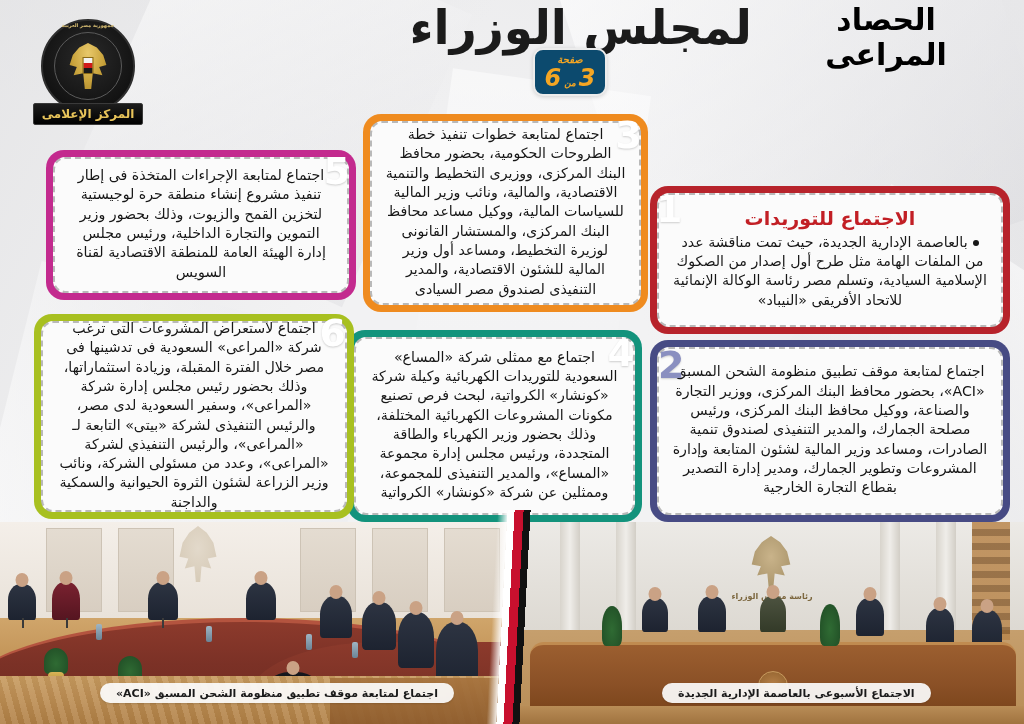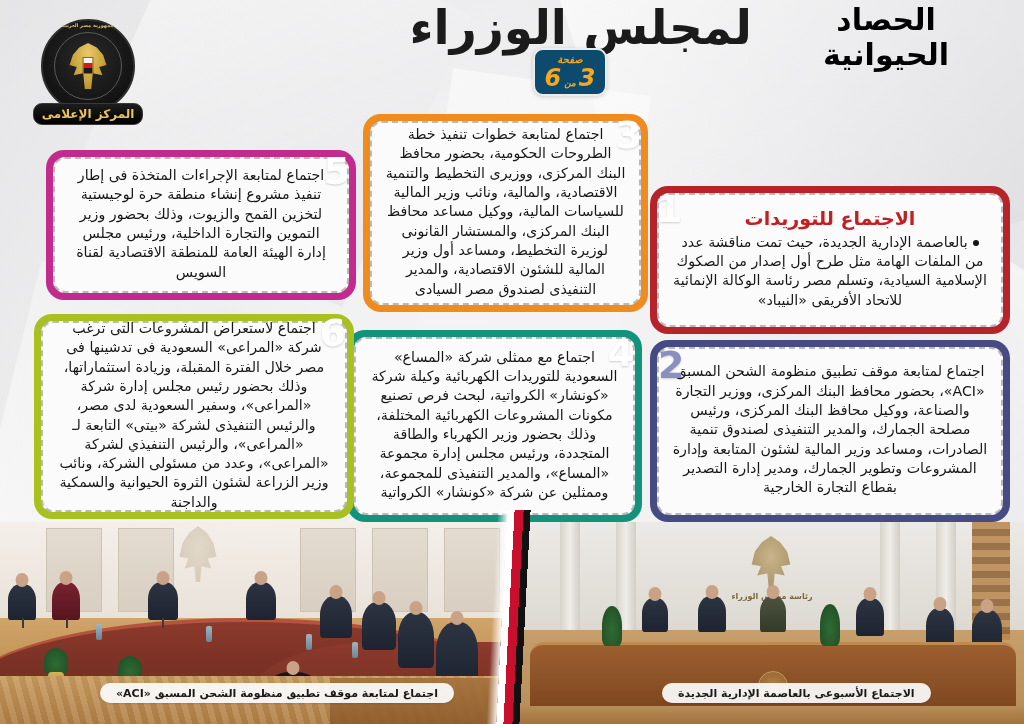--- a/index.html
+++ b/index.html
@@ -116,21 +116,21 @@
   }
   .seal-txt-top, .seal-txt-bot {
     position: absolute; left: 0; right: 0; text-align: center;
     font-size: 5px; color: #d9bf74; font-weight: bold; letter-spacing: .2px;
   }
   .seal-txt-top { top: -11px; }
   .seal-txt-bot { bottom: -11px; }
   .logo-ribbon {
     position: absolute; left: 0; bottom: 2px; width: 110px; height: 22px;
     background: linear-gradient(180deg, #1d1d1d 0%, #000 100%);
-    border: 1px solid #3a3a3a; border-radius: 9px;
+    border: 1px solid #3a3a3a; border-radius: 2px;
     display: flex; align-items: center; justify-content: center;
     color: #e8c45a; font-size: 12px; font-weight: bold;
   }
 
   
   .section-head {
     position: absolute; right: 18px; top: 104px; width: 240px; height: 76px;
     background: linear-gradient(180deg, #d9d9d9 0%, #cfcfcf 100%);
     border-top: 7px solid #7a7a7a;
     display: flex; align-items: center; justify-content: center;
@@ -366,21 +366,21 @@
     <div class="facet f3"></div>
     <div class="facet f4"></div>
     <div class="facet f5"></div>
   </div>
 
   <div class="header-band">
     <div class="header-title">لمجلس الوزراء</div>
 
     <div class="header-right">
       <div class="l1">الحصاد</div>
-      <div class="l2">الحيوانية</div>
+      <div class="l2">المراعى</div>
     </div>
 
   </div>
 
   <div class="page-badge">
     <div class="pb-label">صفحة</div>
     <div class="pb-nums">
       <span class="pb-cur">3</span>
       <span class="pb-of">من</span>
       <span class="pb-tot">6</span>

